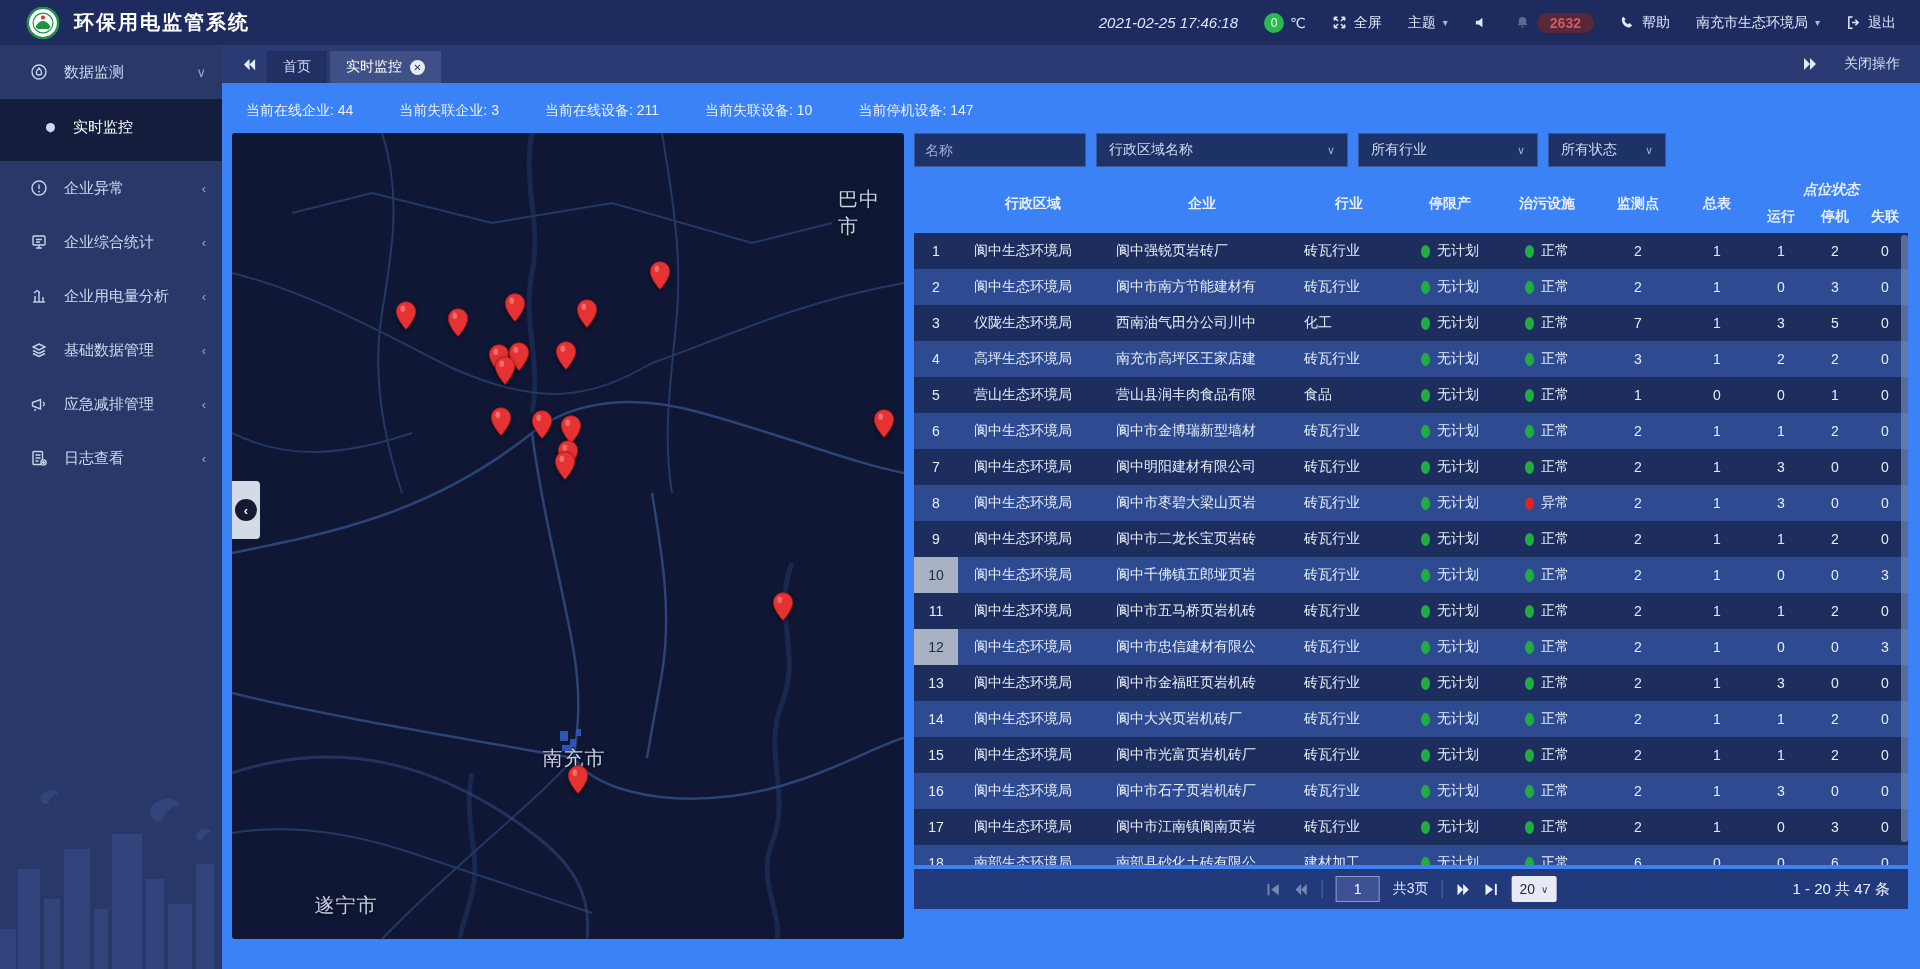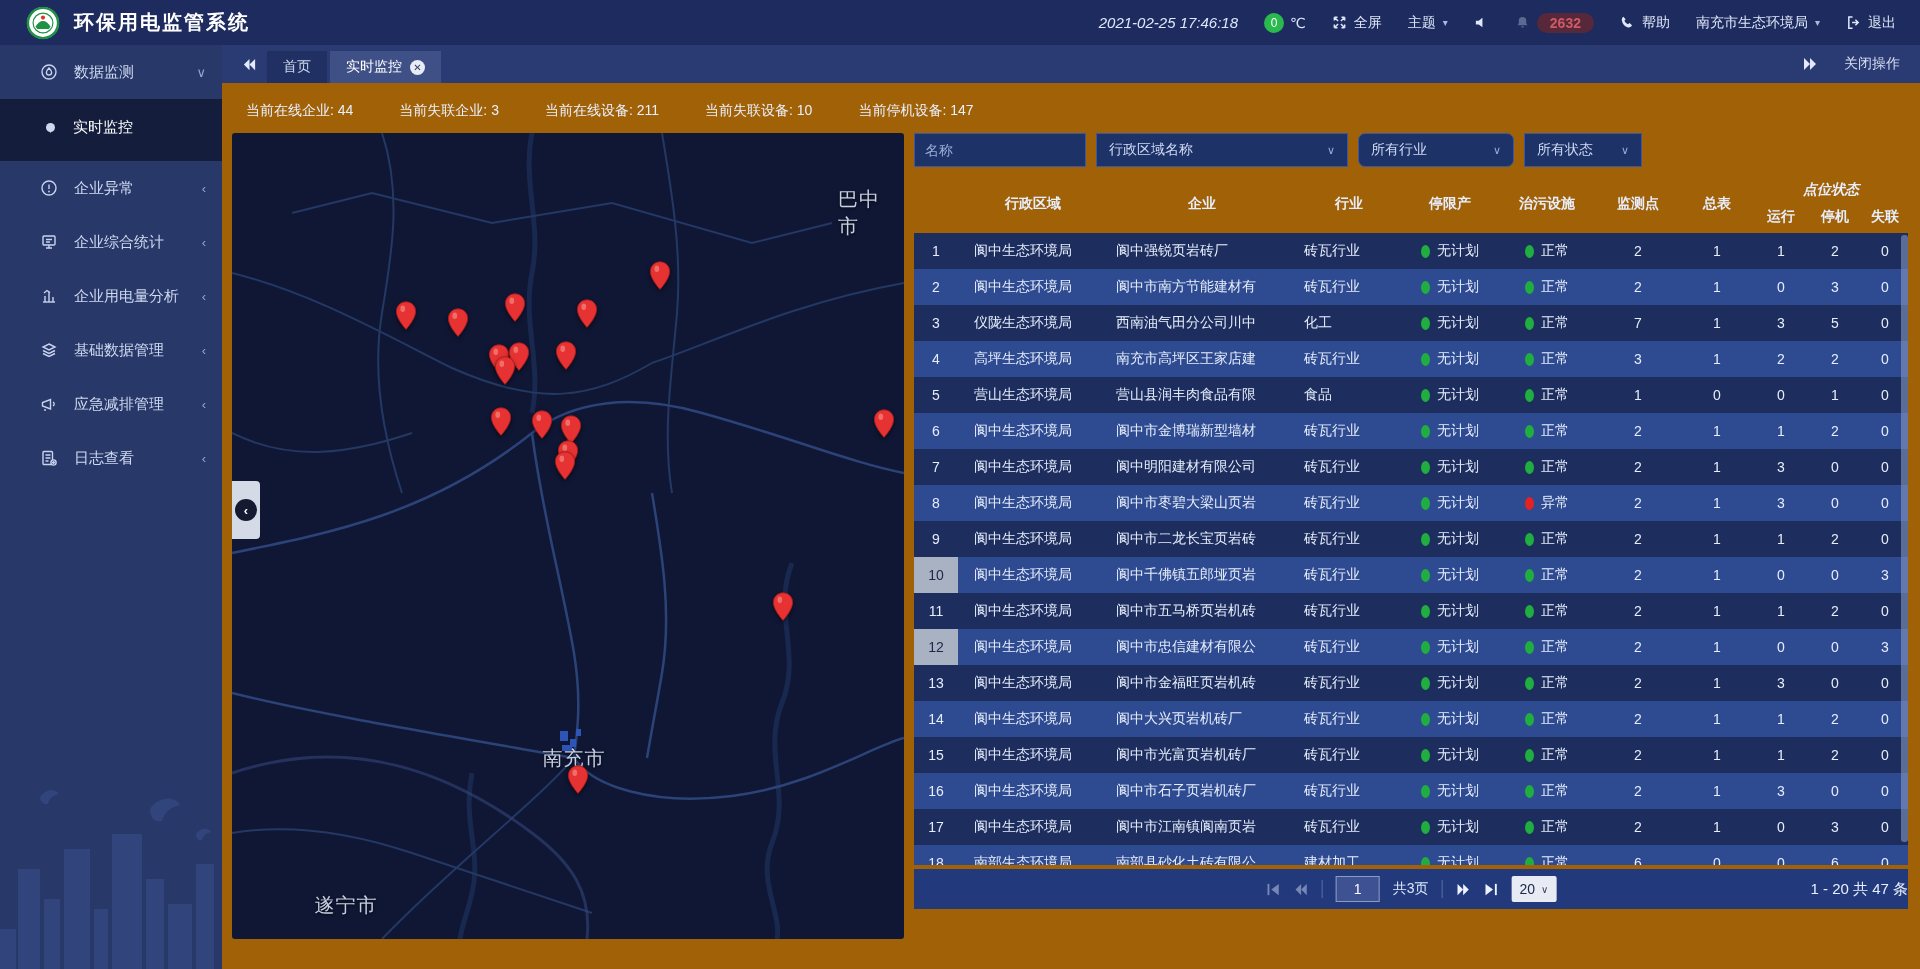--- a/index.html
+++ b/index.html
@@ -1,19 +1,19 @@
 <!DOCTYPE html>
 <html><head>
 <meta charset="utf-8">
 <style>
   * { box-sizing: border-box; }
   body { margin:0; background:#0e1630; }
   .app { width:1920px; height:969px; overflow:hidden; position:relative;
          font-family:"Liberation Sans","DejaVu Sans",sans-serif; color:#e7edfb;
-         background:#a16207; display:flex; flex-direction:column; }
+         background:#3b82f6; display:flex; flex-direction:column; }
 
   
   .topbar { flex:0 0 45px; background:#1d2b5e; display:flex; align-items:center; }
   .logo { width:34px; height:34px; margin-left:26px; flex:0 0 34px; }
   .app-title { font-size:20px; font-weight:bold; color:#ffffff; margin-left:14px; letter-spacing:2px; }
   .topbar-right { margin-left:auto; display:flex; align-items:center; gap:26px; padding-right:24px;
                   font-size:14px; color:#dfe7fa; white-space:nowrap; }
   .datetime { font-size:15px;font-style:italic; }
   .temp { display:flex; align-items:center; gap:6px; }
   .temp-circle { width:20px; height:20px; border-radius:50%; background:#29b94c; color:#fff;
@@ -22,21 +22,21 @@
   .tb-item .icon { display:flex; }
   .tb-item .icon svg { width:15px; height:15px; display:block; }
   .badge-pill { background:#56283a; color:#cf5a66; font-weight:bold; padding:2px 13px;
                 border-radius:10px; font-size:14px; }
   .caret { font-size:10px; color:#aebadb; }
   .bell-muted { color:#5a6a92; }
 
   
   .body { flex:1; display:flex; min-height:0; }
   .sidebar { flex:0 0 222px; width:222px; background:#273869; position:relative; overflow:hidden; }
-  .menu-item { height:54px; display:flex; align-items:center; padding:0 16px 0 40px;
+  .menu-item { height:54px; display:flex; align-items:center; padding:0 16px 0 30px;
                color:#cfd9f0; font-size:15px; cursor:pointer; }
   .mi-icon { width:20px; margin-right:14px; display:flex; color:#c9d3ee; }
   .mi-icon svg { width:18px; height:18px; }
   .mi-label { flex:1; }
   .mi-caret { font-size:13px; color:#98a6cc; }
   .submenu { background:#141d3c; padding:2px 0 8px; position:relative; }
   .submenu::before { content:''; position:absolute; left:50px; top:24px; bottom:28px; width:1px; background:#8c9ac0; }
   .submenu-item { height:52px; display:flex; align-items:center; padding-left:46px;
                   color:#b9c4e2; font-size:15px; cursor:pointer; position:relative; }
   .submenu-item .dot { width:9px; height:9px; border-radius:50%; background:#cfd8ee; margin-right:18px; z-index:1; }
@@ -80,21 +80,21 @@
   
   .right-panel { flex:1; display:flex; flex-direction:column; min-width:0; position:relative;
                  --cols: 44px 150px 188px 106px 96px 98px 84px 74px 54px 54px 1fr; }
   .filters { flex:0 0 34px; display:flex; gap:10px; }
   .f-input { width:172px; background:#1d3368; border:1px solid #3b57a2; color:#cfd9f2;
              padding:0 10px; font-size:14px; outline:none; }
   .f-input::placeholder { color:#9cadd6; }
   .f-select { display:flex; align-items:center; justify-content:space-between; background:#1d3368;
               border:1px solid #3b57a2; color:#cfd9f2; padding:0 12px; font-size:14px; cursor:pointer; }
   .f-select .caret { color:#9cadd6; font-size:11px; }
-  .w-region { width:252px; } .w-industry { width:156px;border-radius:7px; } .w-status { width:118px; }
+  .w-region { width:252px; } .w-industry { width:180px; } .w-status { width:118px; }
 
   .thead { margin-top:8px; flex:0 0 58px; display:grid; grid-template-columns:var(--cols);
            grid-template-rows:26px 32px; font-size:14px; font-weight:bold; color:#e8eefc; }
   .th-main { grid-row:1/3; display:flex; align-items:center; justify-content:center; }
   .th-group { grid-column:9/12; grid-row:1; display:flex; align-items:flex-end; justify-content:center;
               font-style:italic; padding-bottom:2px; }
   .th-sub { grid-row:2; display:flex; align-items:center; justify-content:center;text-align:center; }
 
   .tbody { flex:0 0 632px; height:632px; overflow:hidden; position:relative; }
   .t-row { display:grid; grid-template-columns:var(--cols); height:36px; align-items:center;
@@ -118,21 +118,21 @@
   .pg-btn { display:flex; cursor:pointer; }
   .pg-btn svg { width:15px; height:15px; display:block; }
   .pg-btn.disabled { color:#7688b3; }
   .pg-btn.enabled { color:#eef2fc; }
   .pg-divider { width:1px; height:18px; background:#5a6fa5; }
   .pg-input { width:44px; height:26px; background:#3e5192; border:1px solid #8c9cc4; color:#fff;
               text-align:center; font-size:14px; outline:none; }
   .pg-size { height:26px; background:#e8ebf3; color:#20294a; display:flex; align-items:center;
              padding:0 8px; gap:6px; font-size:14px; border-radius:2px; cursor:pointer; }
   .pg-size .caret { color:#39425f; }
-  .pg-summary { margin-left:auto; font-size:15px; color:#e8eefc; }
+  .pg-summary { margin-left:auto; padding-right:18px; font-size:15px; color:#e8eefc; }
 </style>
 </head>
 <body>
 
 <div class="app">
 
   <div class="topbar">
     <span class="logo">
       <svg viewBox="0 0 36 36">
           <circle cx="18" cy="18" r="17" fill="#ffffff"></circle>

